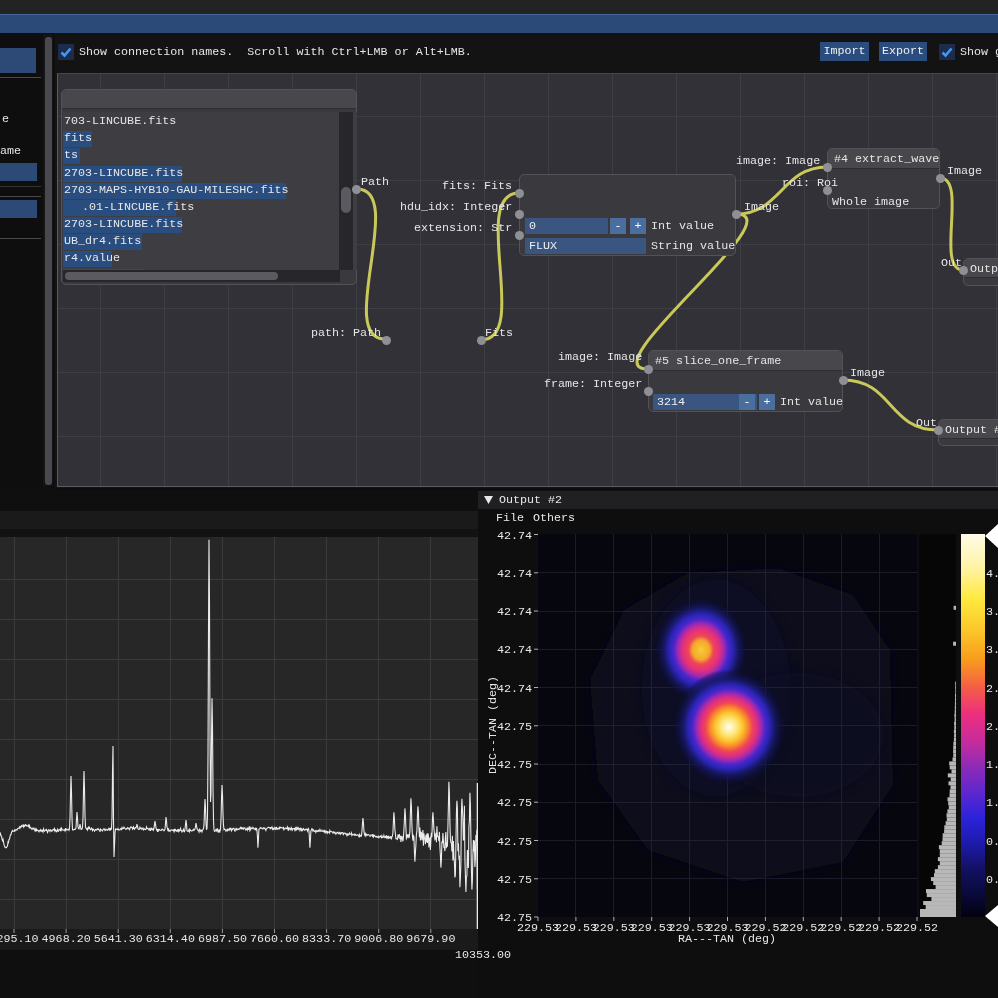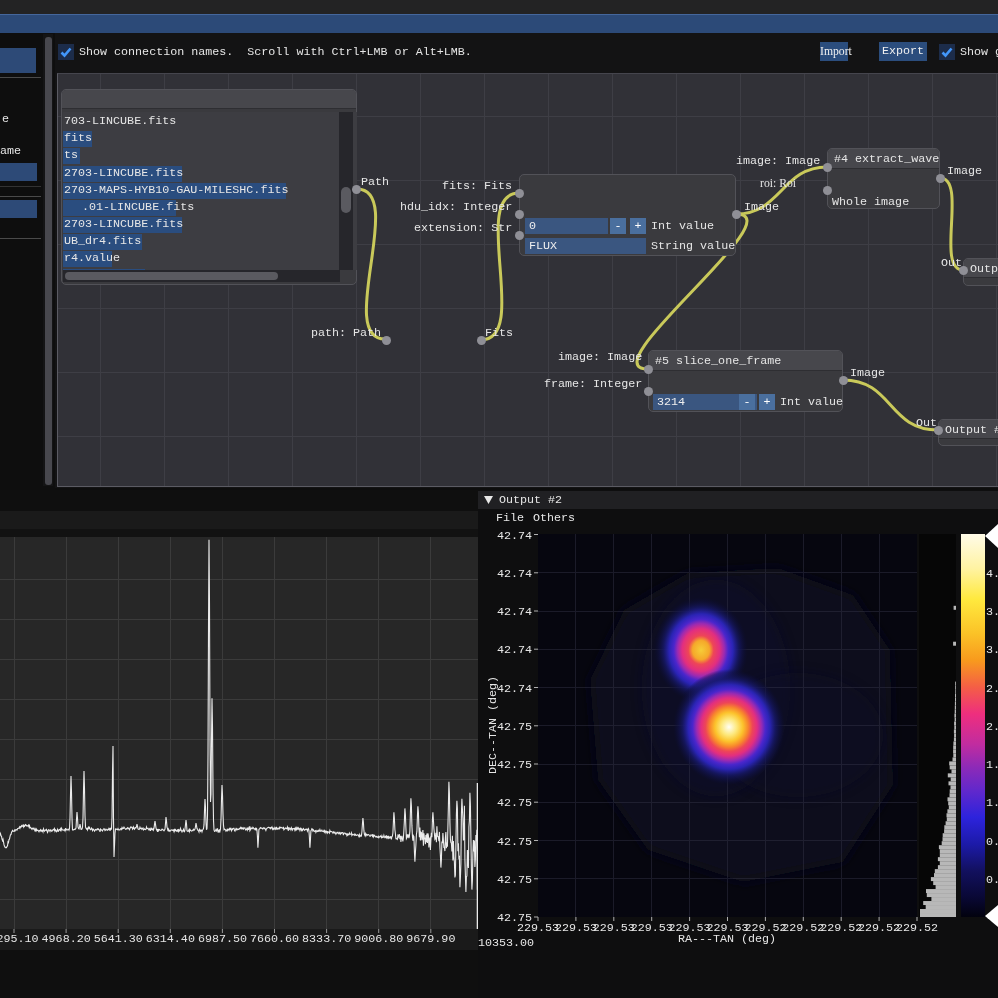--- a/index.html
+++ b/index.html
@@ -34,21 +34,21 @@
 <div class="abs" style="left:0;top:238px;width:41px;height:1px;background:#4a4a4a"></div>
 <div class="abs" style="left:43px;top:34px;width:10px;height:452px;background:#141415"></div>
 <div class="abs" style="left:45px;top:37px;width:7px;height:448px;background:#48484e;border-radius:3px"></div>
 
 <div class="abs" style="left:55px;top:33px;width:943px;height:455px;background:#131314"></div>
 <div class="chk" style="left:58px;top:44px;"></div>
 <svg class="abs" style="left:58px;top:44px" width="16" height="16">
       <path d="M3.5 8.5 L6.5 11.5 L12.5 4.5" stroke="#4296fa" stroke-width="2.6" fill="none"></path>
     </svg>
 <div class="t" style="left:79px;top:46px;">Show connection names.  Scroll with Ctrl+LMB or Alt+LMB.</div>
-<div class="btn" style="left:820px;top:42px;width:28px;height:19px;line-height:19px;font-family:Liberation Serif, serif;">Import</div>
+<div class="btn" style="left:820px;top:42px;width:49px;height:19px;line-height:19px;">Import</div>
 <div class="btn" style="left:879px;top:42px;width:48px;height:19px;line-height:19px;">Export</div>
 <div class="chk" style="left:939px;top:44px;"></div>
 <svg class="abs" style="left:939px;top:44px" width="16" height="16">
       <path d="M3.5 8.5 L6.5 11.5 L12.5 4.5" stroke="#4296fa" stroke-width="2.6" fill="none"></path>
     </svg>
 <div class="t" style="left:960px;top:46px;">Show g</div>
 
 <div class="abs" id="canvas" style="left:57px;top:73px;width:941px;height:414px;background:#313137;overflow:hidden;border-left:1px solid #5b5b63;border-bottom:1px solid #5b5b63;border-top:1px solid #45454d">
 <svg class="abs" style="left:0;top:0" width="940" height="413">
 <g stroke="#3e3e45" stroke-width="1" shape-rendering="crispEdges">
@@ -157,21 +157,21 @@
 </div>
 
 <div class="t" style="left:303px;top:102px;">Path</div>
 <div class="t" style="left:253px;top:253px;">path: Path</div>
 <div class="t" style="left:427px;top:253px;">Fits</div>
 <div class="t" style="left:384px;top:106px;">fits: Fits</div>
 <div class="t" style="left:342px;top:127px;">hdu_idx: Integer</div>
 <div class="t" style="left:356px;top:148px;">extension: Str</div>
 <div class="t" style="left:678px;top:81px;">image: Image</div>
 <div class="t" style="left:686px;top:127px;">Image</div>
-<div class="t" style="left:702px;top:103px;font-family:Liberation Serif, serif;">roi: Roi</div>
+<div class="t" style="left:724px;top:103px;">roi: Roi</div>
 <div class="t" style="left:889px;top:91px;">Image</div>
 <div class="t" style="left:500px;top:277px;">image: Image</div>
 <div class="t" style="left:486px;top:304px;">frame: Integer</div>
 <div class="t" style="left:792px;top:293px;">Image</div>
 <div class="t" style="left:883px;top:183px;">Out</div>
 <div class="t" style="left:858px;top:343px;">Out</div>
 
 <div class="pin" style="left:293.5px;top:110.5px;"></div>
 <div class="pin" style="left:323.5px;top:261.5px;"></div>
 <div class="pin" style="left:418.5px;top:261.5px;"></div>
@@ -455,15 +455,15 @@
 <div class="abs" style="left:0;top:443px;width:520px;height:14px;">
 <div class="t" style="left:-10.5px;top:0;">4295.10</div>
         <div class="t" style="left:41.6px;top:0;">4968.20</div>
         <div class="t" style="left:93.7px;top:0;">5641.30</div>
         <div class="t" style="left:145.8px;top:0;">6314.40</div>
         <div class="t" style="left:197.9px;top:0;">6987.50</div>
         <div class="t" style="left:250.0px;top:0;">7660.60</div>
         <div class="t" style="left:302.1px;top:0;">8333.70</div>
         <div class="t" style="left:354.2px;top:0;">9006.80</div>
         <div class="t" style="left:406.3px;top:0;">9679.90</div>
-        <div class="t" style="left:454.9px;top:4px;margin-left:23px;">10353.00</div>
+        <div class="t" style="left:454.9px;top:16px;">10353.00</div>
 </div>
 </div>
 </div>
 </body></html>

